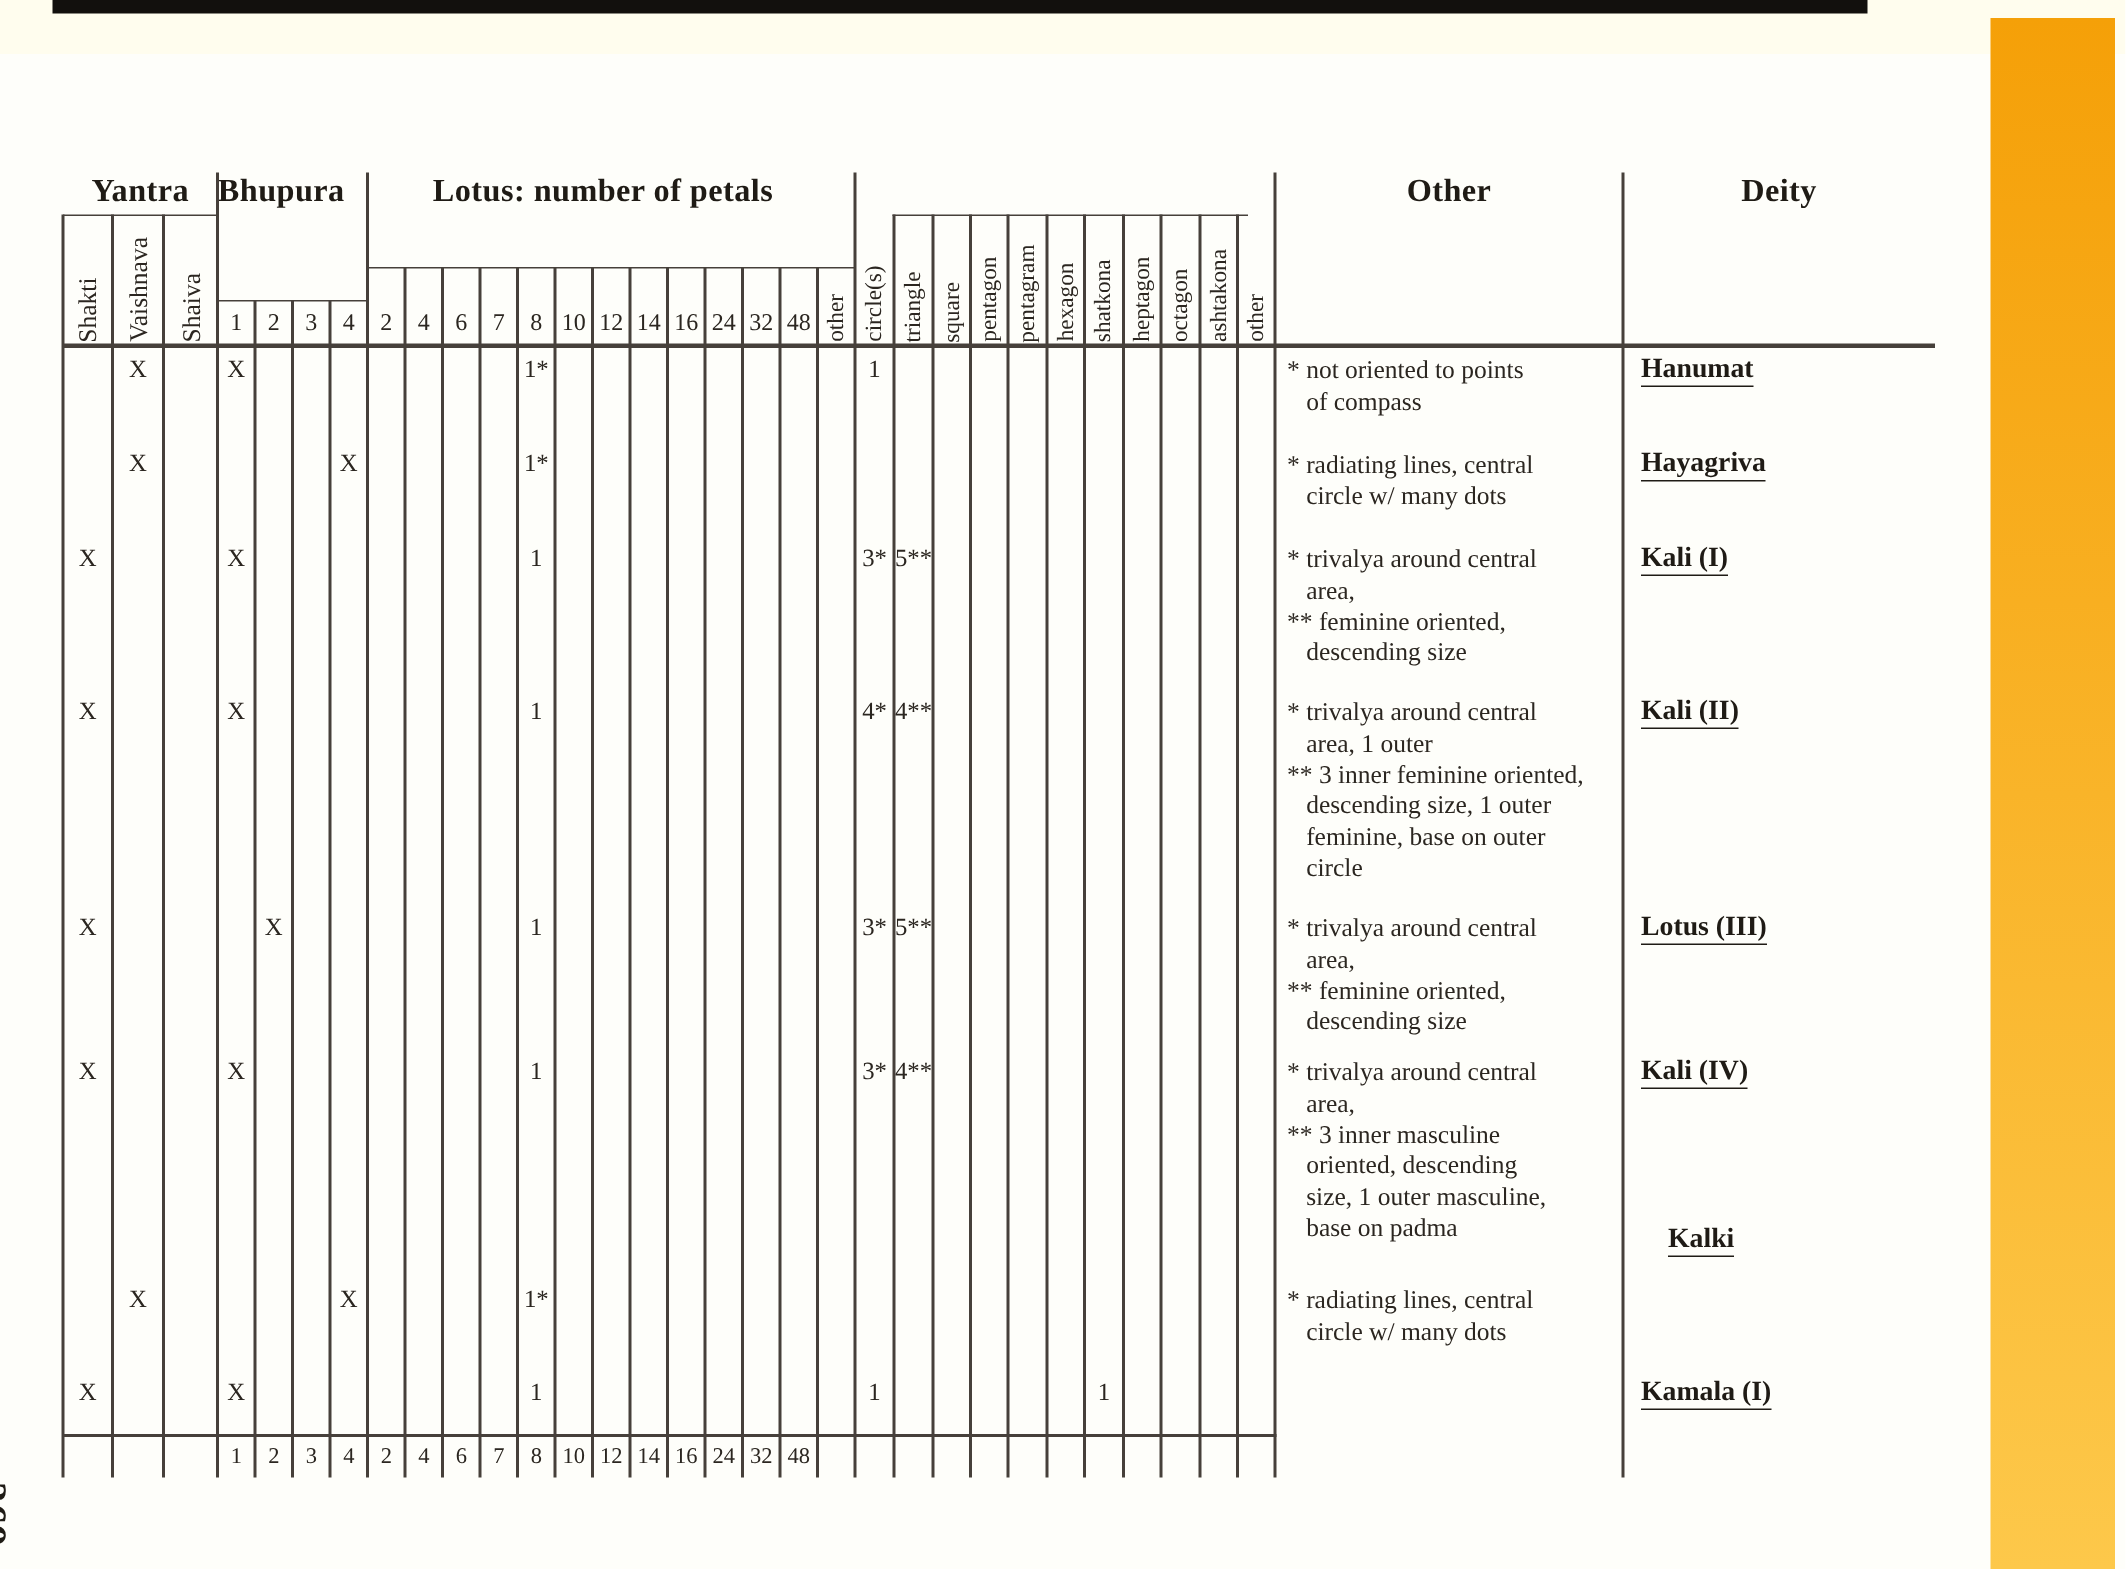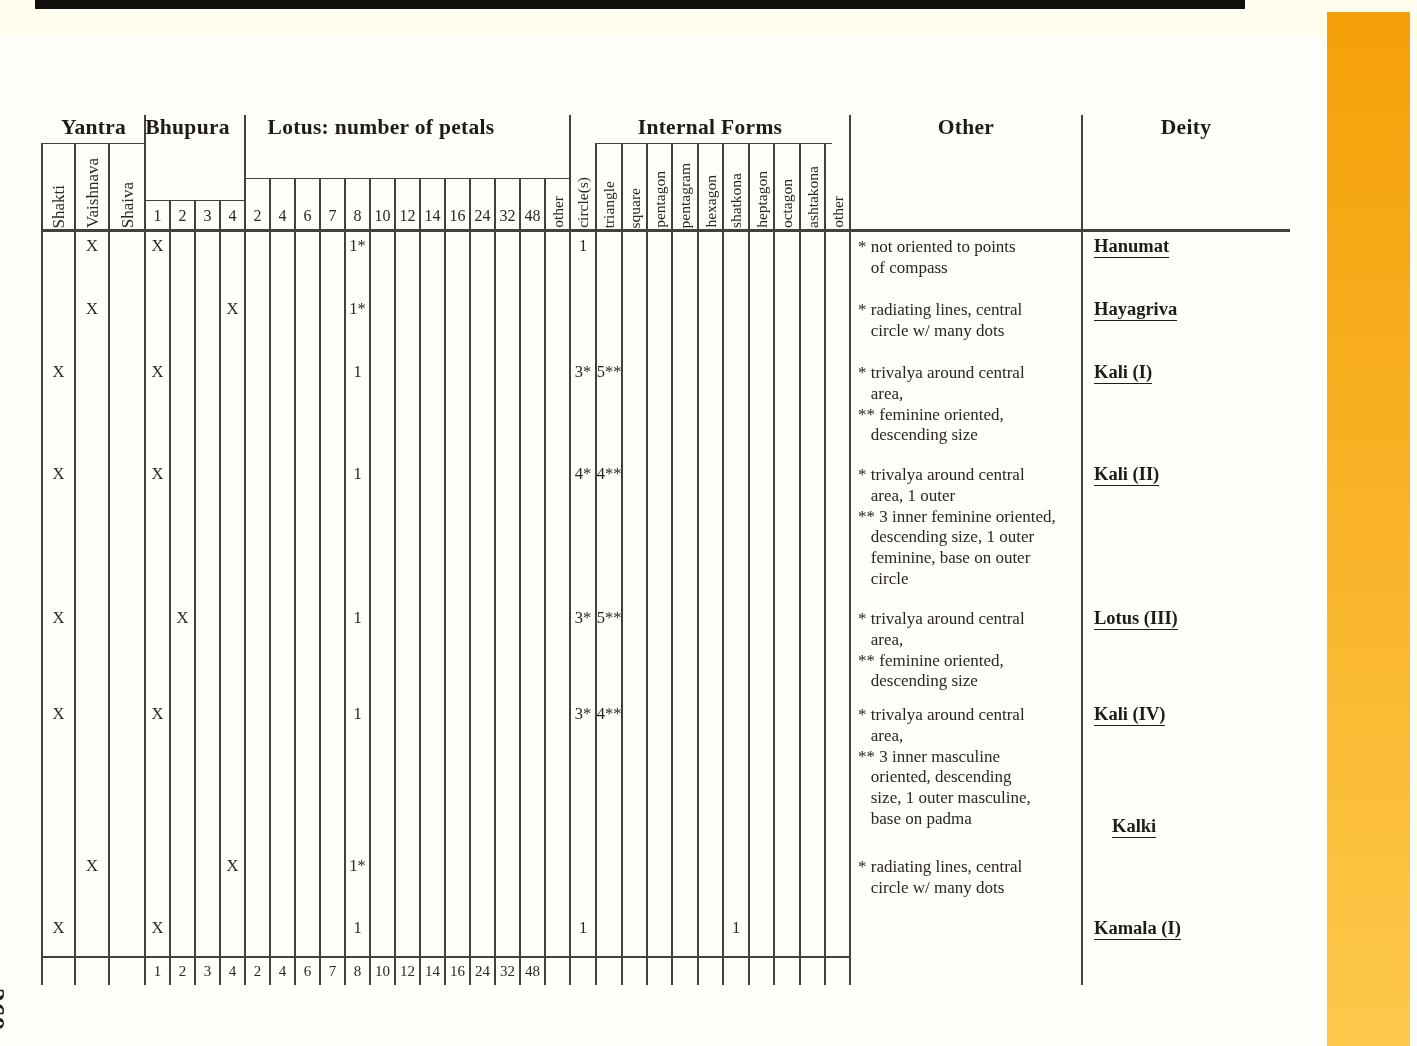--- a/index.html
+++ b/index.html
@@ -30,22 +30,21 @@
 </head>
 <body>
 
 <div id="scan">
   <div class="band"></div>
   <div class="topbar"></div>
   <div class="orange" id="orangebar" style="background: linear-gradient(rgb(245, 160, 8) 0%, rgb(253, 200, 74) 100%);"></div>
 
   <div class="t" style="left:42px;top:115px;width:103px;">Yantra</div>
   <div class="t" style="left:145px;top:115px;width:85px;">Bhupura</div>
-  <div class="t" style="left:245px;top:115px;width:272px;">Lotus: number of petals</div>
-  <div class="t" style="left:570px;top:115px;width:280px;">Internal Forms</div>
+  <div class="t" style="left:245px;top:115px;width:272px;padding-left:21px;">Lotus: number of petals</div>
   <div class="t" style="left:850px;top:115px;width:232px;">Other</div>
   <div class="t" style="left:1082px;top:115px;width:208px;">Deity</div>
 
   <div class="pagenum">269</div>
 
   <div id="gen">
       <div class="vline" style="left: 143.75px; top: 115px; width: 2.5px; height: 870px;"></div>
       <div class="vline" style="left: 243.75px; top: 115px; width: 2.5px; height: 870px;"></div>
       <div class="vline" style="left: 568.75px; top: 115px; width: 2.5px; height: 870px;"></div>
       <div class="vline" style="left: 848.75px; top: 115px; width: 2.5px; height: 870px;"></div>

